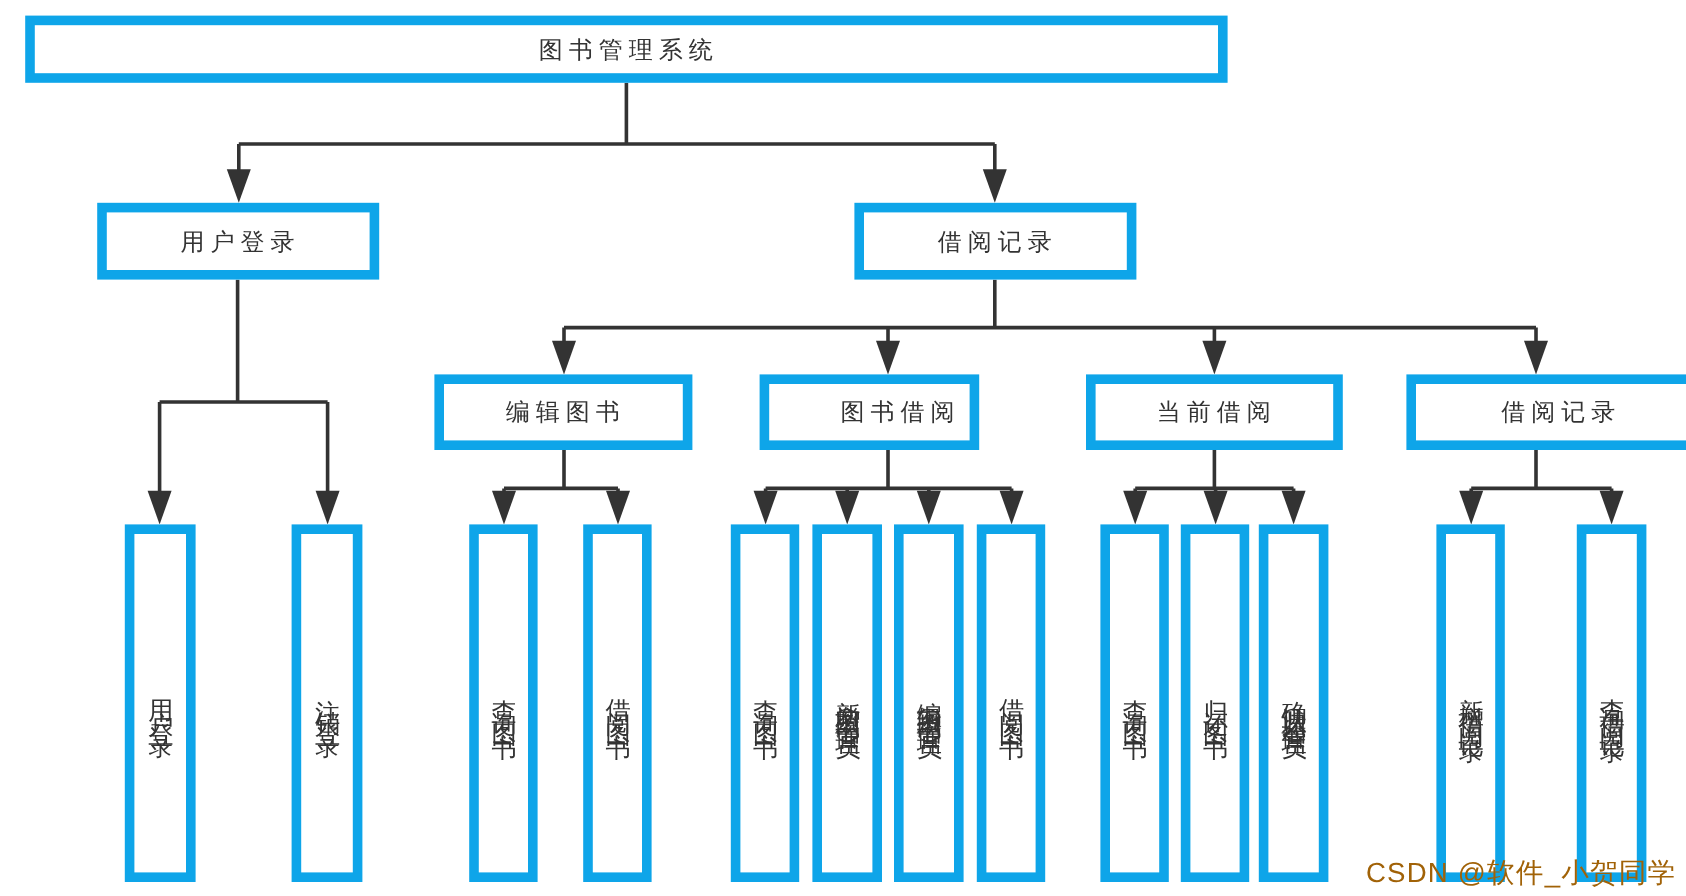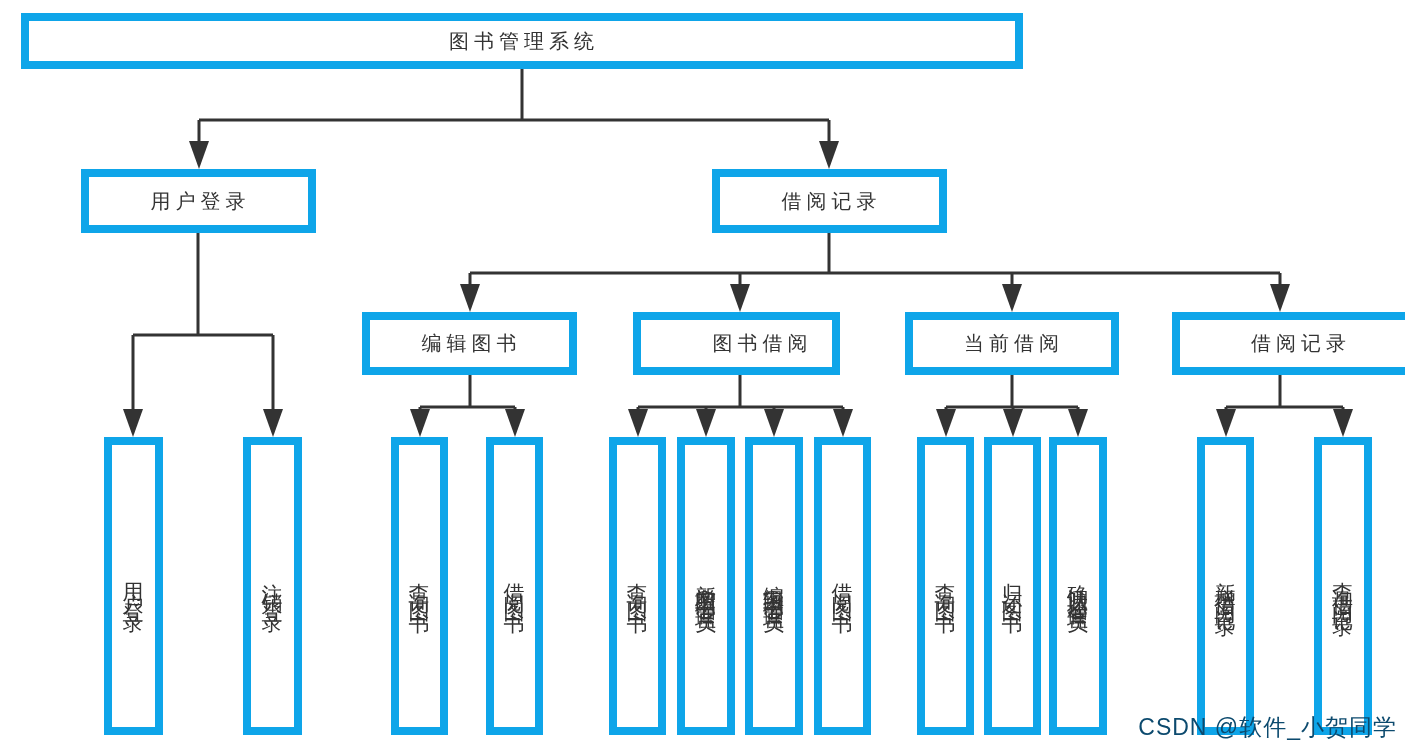--- a/index.html
+++ b/index.html
@@ -35,21 +35,21 @@
     font-size: 21px;
     letter-spacing: 10px;
     line-height: 1;
   }
   .watermark {
     position: absolute;
     right: 8px;
     bottom: 4px;
     font-size: 23px;
     letter-spacing: 1px;
-    color: #0c4a6e;
+    color: #a16207;
     white-space: nowrap;
     z-index: 5;
   }
 </style>
 </head>
 <body>
 
 <div class="stage">
 
   <svg class="wires" viewBox="0 0 1405 747" xmlns="http://www.w3.org/2000/svg" aria-hidden="true">
@@ -99,21 +99,21 @@
   <div class="box h" style="left:81px; top:169px; width:235px; height:64px;">
     <span class="lbl">用户登录</span>
   </div>
   <div class="box h" style="left:712px; top:169px; width:235px; height:64px;">
     <span class="lbl">借阅记录</span>
   </div>
 
   <div class="box h" style="left:362px; top:312px; width:215px; height:63px;">
     <span class="lbl">编辑图书</span>
   </div>
-  <div class="box h" style="left:633px; top:312px; width:207px; height:63px;padding-left:48px;">
+  <div class="box h" style="left:633px; top:312px; width:183px; height:63px;padding-left:48px;">
     <span class="lbl">图书借阅</span>
   </div>
   <div class="box h" style="left:905px; top:312px; width:214px; height:63px;">
     <span class="lbl">当前借阅</span>
   </div>
   <div class="box h" style="left:1172px; top:312px; width:254px; height:63px;">
     <span class="lbl">借阅记录</span>
   </div>
 
   <div class="box v" style="left:104px; top:437px; width:59px; height:298px;">

